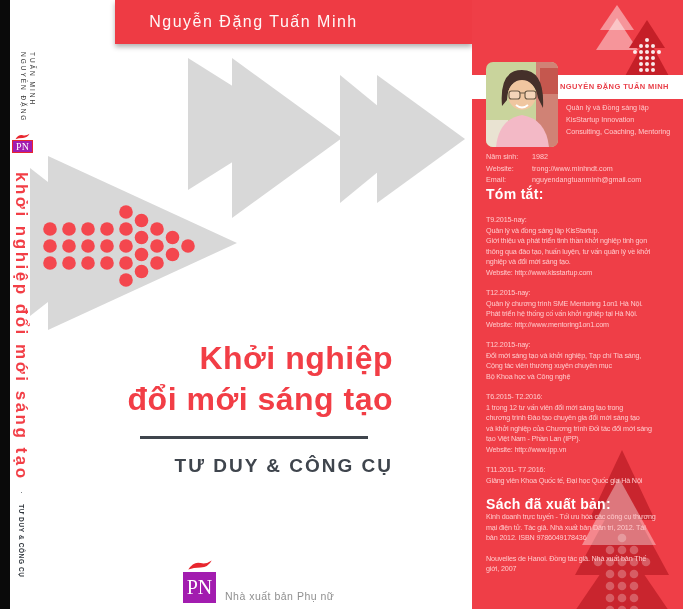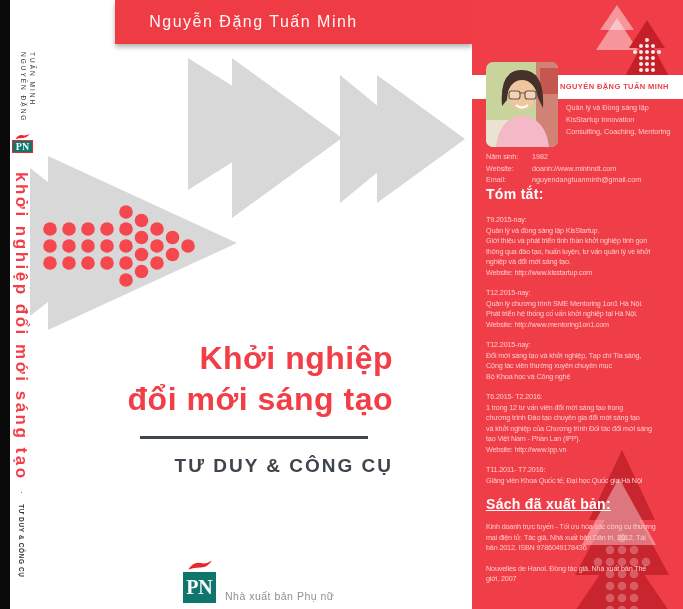--- a/index.html
+++ b/index.html
@@ -13,22 +13,22 @@
   .spine-author{position:absolute;left:19px;top:52px;z-index:2;writing-mode:vertical-lr;
     font-size:6.5px;letter-spacing:2px;color:#3c3c3c;line-height:9px;}
   .spine-logo{position:absolute;left:12px;top:133px;width:21px;z-index:2;}
   .spine-title{position:absolute;left:11px;top:172px;z-index:2;writing-mode:vertical-lr;white-space:nowrap;}
   .st-main{font-size:17px;font-weight:600;color:#f23e46;letter-spacing:2.5px;}
   .st-sep{font-size:8px;color:#2e343b;margin:6px 0;}
   .st-sub{font-size:6.5px;font-weight:bold;color:#2e343b;letter-spacing:0.6px;}
   
   .pn-logo{display:block;}
   .pn-bird{display:block;margin:0 auto;}
-  .pn-box{background:#0f766e;color:#ffffff;display:flex;align-items:center;justify-content:center;
-    font-family:"Liberation Serif","DejaVu Serif",serif;font-weight:bold;text-align:center;}
+  .pn-box{background:#a21caf;color:#ffffff;display:flex;align-items:center;justify-content:center;
+    font-family:"Liberation Serif","DejaVu Serif",serif;font-weight:normal;text-align:center;}
   .spine-logo .pn-bird{width:17px;height:7px;}
   .spine-logo .pn-box{width:21px;height:13px;font-size:10px;border:1px solid #e8262e;box-sizing:border-box;}
   .front-logo{position:absolute;left:68px;top:558px;width:33px;}
   .front-logo .pn-bird{width:26px;height:14px;}
   .front-logo .pn-box{width:33px;height:31px;font-size:20px;}
   
   .front{position:absolute;left:115px;top:0;width:357px;height:609px;z-index:2;}
   .banner{position:absolute;left:0;top:0;width:357px;height:44px;background:#ee3b44;z-index:3;
     display:flex;align-items:center;justify-content:center;padding-right:80px;box-sizing:border-box;
     box-shadow:0 3px 5px rgba(0,0,0,0.30);}
@@ -46,21 +46,21 @@
   .photo{position:absolute;left:14px;top:62px;z-index:3;}
   .back-name{position:absolute;left:88px;top:75px;height:24px;line-height:24px;z-index:3;
     font-size:7.5px;font-weight:bold;color:#e9404a;letter-spacing:0.4px;white-space:nowrap;}
   .role{position:absolute;left:94px;top:102px;z-index:2;}
   .role-line{font-size:7.2px;line-height:12px;color:#ffc9cb;white-space:nowrap;}
   .info{position:absolute;left:14px;top:151px;z-index:2;}
   .irow{font-size:7.2px;line-height:11.5px;color:#ffc9cb;white-space:nowrap;}
   .ilbl{display:inline-block;width:46px;}
   .back-col{position:absolute;left:14px;top:186px;width:196px;z-index:2;}
   .bheading{font-size:14px;font-weight:bold;color:#ffffff;margin-bottom:13px;letter-spacing:0.3px;}
-  .bheading2{margin-top:8px;margin-bottom:10px;text-decoration:underline;}
+  .bheading2{margin-top:8px;margin-bottom:0;}
   .tblock{margin-bottom:10px;}
   .bline{font-size:7.2px;line-height:10.5px;color:#ffc9cb;letter-spacing:-0.15px;white-space:nowrap;}
 </style>
 </head>
 <body>
 
 <div class="spread">
 
   <div class="black-strip"></div>
 
@@ -232,21 +232,21 @@
     </svg>
 
     <div class="back-name">NGUYỄN ĐẶNG TUẤN MINH</div>
     <div class="role" id="role-lines">
         <div class="role-line">Quản lý và Đồng sáng lập</div>
         <div class="role-line">KisStartup Innovation</div>
         <div class="role-line">Consulting, Coaching, Mentoring</div>
       </div>
     <div class="info" id="info-rows">
         <div class="irow"><span class="ilbl">Năm sinh:</span><span>1982</span></div>
-        <div class="irow"><span class="ilbl">Website:</span><span>doanh://www.minhndt.com</span></div>
+        <div class="irow"><span class="ilbl">Website:</span><span>trong://www.minhndt.com</span></div>
         <div class="irow"><span class="ilbl">Email:</span><span>nguyendangtuanminh@gmail.com</span></div>
       </div>
 
     <div class="back-col">
       <div class="bheading">Tóm tắt:</div>
       <div id="timeline">
           <div class="tblock">
             <div class="bline">T9.2015-nay:</div>
             <div class="bline">Quản lý và đồng sáng lập KisStartup.</div>
             <div class="bline">Giới thiệu và phát triển tinh thần khởi nghiệp tinh gọn</div>

